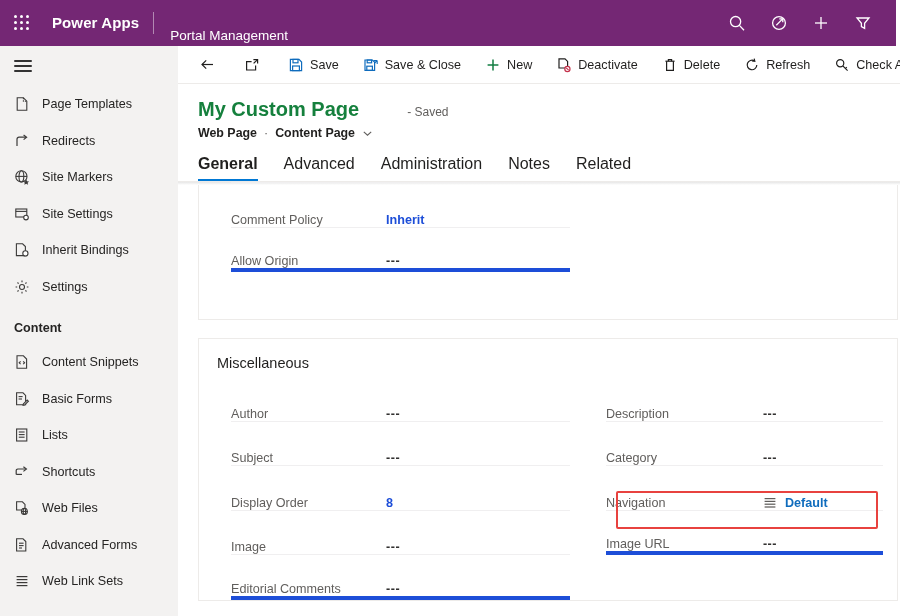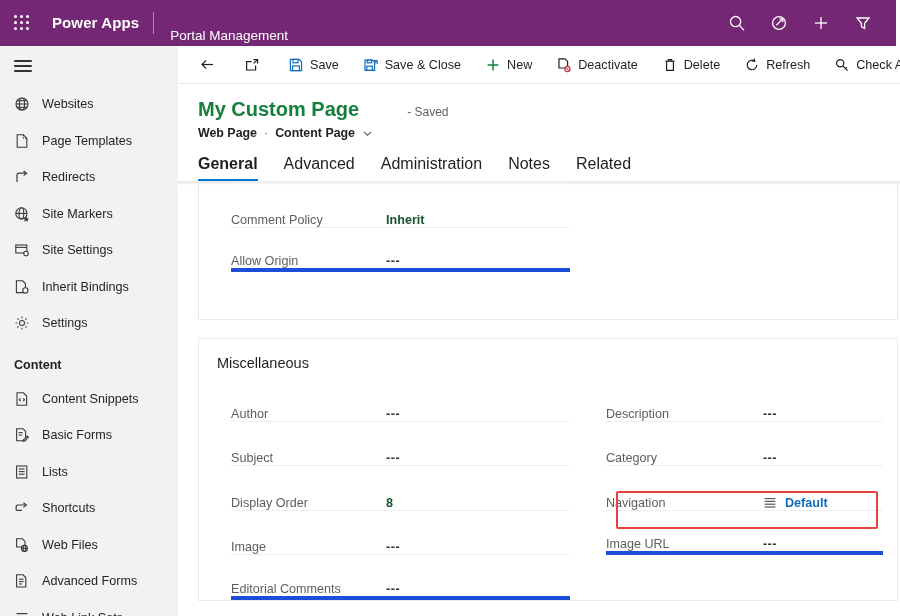--- a/index.html
+++ b/index.html
@@ -103,21 +103,21 @@
   .col.right { width: 310px; }
   .row {
     display: flex; align-items: flex-end; height: 44.5px;
     border-bottom: 1px solid #f0eff0; margin: 0 18px 0 32px;
     position: relative;
   }
   .col.right .row { margin: 0 14px 0 18px; }
   .row:last-child { border-bottom: 4px solid #1d4ed8; }
   .fld-label { font-size: 12.6px; color: #605e5c; width: 155px; white-space: nowrap; }
   .col.right .fld-label { width: 157px; }
-  .fld-value { font-size: 12.6px; color: #14532d; font-weight: bold; }
+  .fld-value { font-size: 12.6px; color: #1d4ed8; font-weight: bold; }
   .fld-value.dim { color: #323130; font-weight: bold; letter-spacing: .5px; }
   .fld-link { font-size: 12.6px; color: #0f6cbd; font-weight: bold; cursor: pointer; }
   .lookup { display: flex; align-items: center; }
   .lookup-ico { margin-right: 8px; display: flex; align-items: center; }
   .row.clipped { height: 22px; overflow: hidden; border-bottom: 1px solid #f0eff0; }
 
   
   .annot {
     position: absolute; border: 2px solid #e8423f; border-radius: 2px;
     pointer-events: none;
@@ -178,32 +178,20 @@
 
   <div class="sidebar">
     <div class="ham">
       <div class="ham-lines">
           <i></i>
           <i></i>
           <i></i>
         </div>
     </div>
 
-    <div class="nav-item">
-      <span class="nav-ico">
-        <svg width="16" height="16" viewBox="0 0 16 16" fill="none" stroke="#3b3a39" stroke-width="1.1">
-          <circle cx="8" cy="8" r="6"></circle>
-            <ellipse cx="8" cy="8" rx="2.6" ry="6"></ellipse>
-            <line x1="2" y1="8" x2="14" y2="8"></line>
-            <line x1="3" y1="4.7" x2="13" y2="4.7"></line>
-            <line x1="3" y1="11.3" x2="13" y2="11.3"></line>
-        </svg>
-      </span>
-      <span class="nav-label">Websites</span>
-    </div>
 
     <div class="nav-item">
       <span class="nav-ico">
         <svg width="16" height="16" viewBox="0 0 16 16" fill="none" stroke="#3b3a39" stroke-width="1.1">
           <path d="M3.2 1.8 H9.4 L12.8 5.2 V14.2 H3.2 Z"></path>
             <path d="M9.4 1.8 V5.2 H12.8" stroke-dasharray="1.4 1"></path>
         </svg>
       </span>
       <span class="nav-label">Page Templates</span>
     </div>

